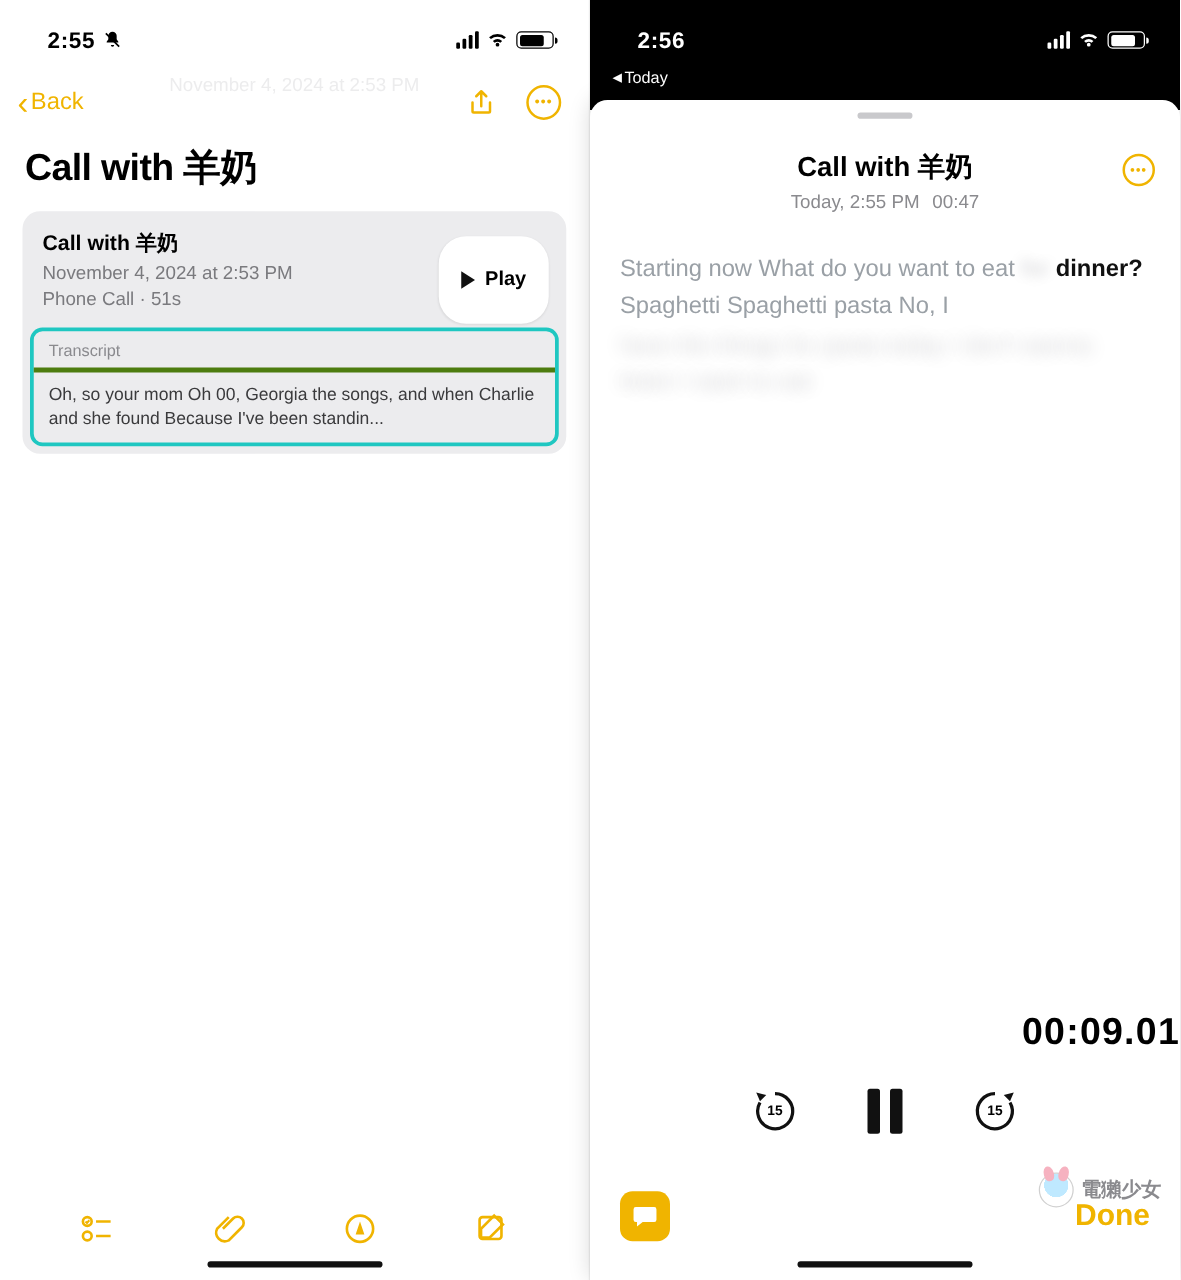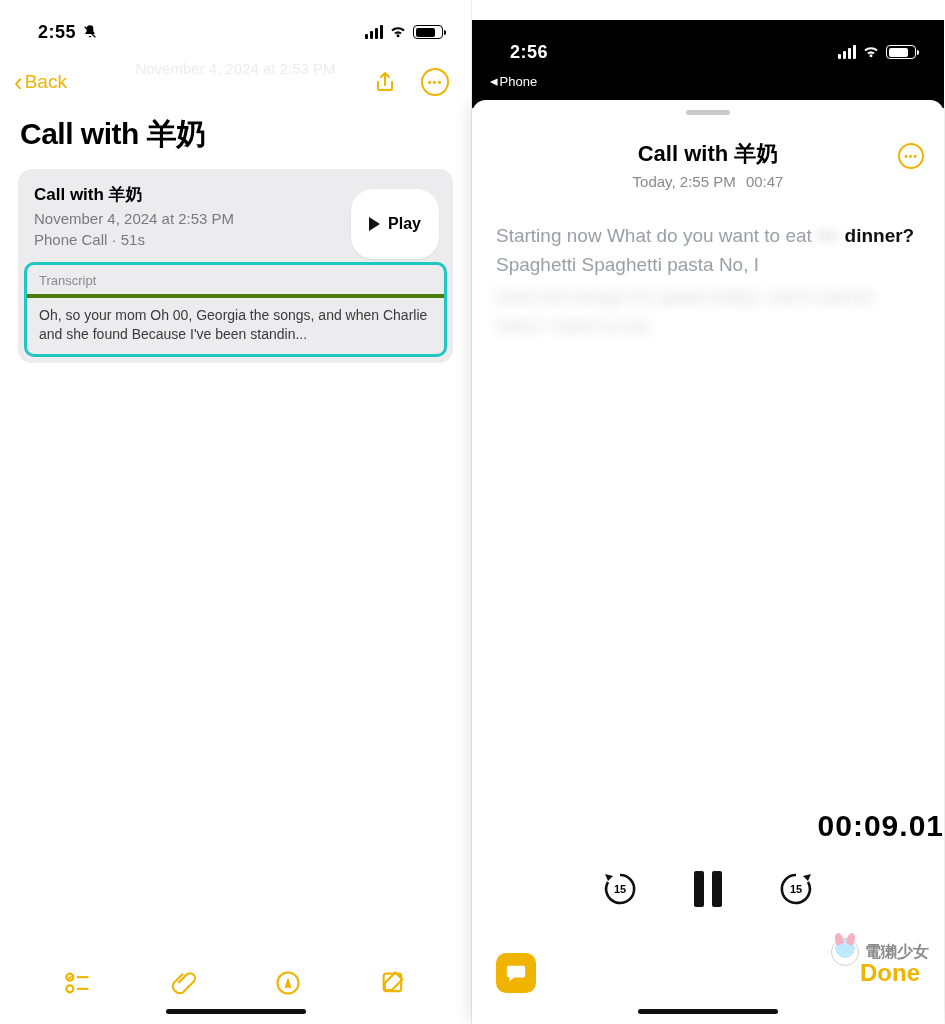--- a/index.html
+++ b/index.html
@@ -15,21 +15,21 @@
   .bars { display: inline-flex; align-items: flex-end; gap: 2px; height: 14px; }
   .bars span { width: 3px; background: currentColor; border-radius: 1px; }
   .bars span:nth-child(1){height:5px;} .bars span:nth-child(2){height:8px;}
   .bars span:nth-child(3){height:11px;} .bars span:nth-child(4){height:14px;}
   .wifi { width: 18px; height: 14px; }
   .battery { width: 30px; height: 14px; border: 1.5px solid currentColor; border-radius: 4px; position: relative; }
   .battery::after { content:""; position:absolute; right:-4px; top:4px; width:2.5px; height:5px; background: currentColor; border-radius:0 2px 2px 0; }
   .battery .fill { position:absolute; left:1.5px; top:1.5px; bottom:1.5px; width: 70%; background: currentColor; border-radius:2px; }
   .bell { width: 16px; height: 16px; }
   
-  .right-top-black { background:#000; color:#fff; padding-bottom: 18px; margin-top: 20px; }
+  .right-top-black { background:#000; color:#fff; padding-bottom: 18px; }
   .breadcrumb { font-size: 13px; color:#fff; padding: 2px 0 0 18px; display:flex; align-items:center; gap:2px; }
   .breadcrumb .chev { font-size: 15px; }
   
   .sheet { flex:1; background:#fff; border-radius: 14px 14px 0 0; margin-top: -8px; padding-top: 8px; position: relative; display:flex; flex-direction:column; box-shadow: 0 -2px 18px rgba(0,0,0,0.15); }
   .grabber { width: 44px; height: 5px; background:#c9c9cc; border-radius:3px; margin: 2px auto 16px; }
   .sheet-header { text-align:center; position:relative; padding: 8px 20px 14px; }
   .sheet-title { font-size: 22px; font-weight: 700; }
   .sheet-sub { font-size: 15px; color:#8a8a8e; margin-top:4px; }
   .sheet-sub .dur { margin-left: 6px; }
   .more-right { position:absolute; right: 20px; top: 12px; width:26px; height:26px; border:2px solid #f0b400; border-radius:50%; display:flex; align-items:center; justify-content:center; color:#f0b400; font-weight:700; letter-spacing:1px; font-size:10px; }
@@ -190,21 +190,21 @@
           <svg class="wifi" viewBox="0 0 24 18">
               <path fill="#fff" d="M12 16a2 2 0 1 0 0-4 2 2 0 0 0 0 4zm-5-6a8 8 0 0 1 10 0l-2 2a5 5 0 0 0-6 0l-2-2zm-4-4a14 14 0 0 1 18 0l-2 2a11 11 0 0 0-14 0L3 6z"></path>
             </svg>
           <span class="battery">
               <span class="fill"></span>
             </span>
         </div>
       </div>
       <div class="breadcrumb">
         <span class="chev">◂</span>
-        <span>Phone</span>
+        <span>Today</span>
       </div>
     </div>
 
     <div class="sheet">
       <div class="grabber"></div>
       <div class="sheet-header">
         <div class="sheet-title">Call with 羊奶</div>
         <div class="sheet-sub">
           <span>Today, 2:55 PM</span>
           <span class="dur">00:47</span>

